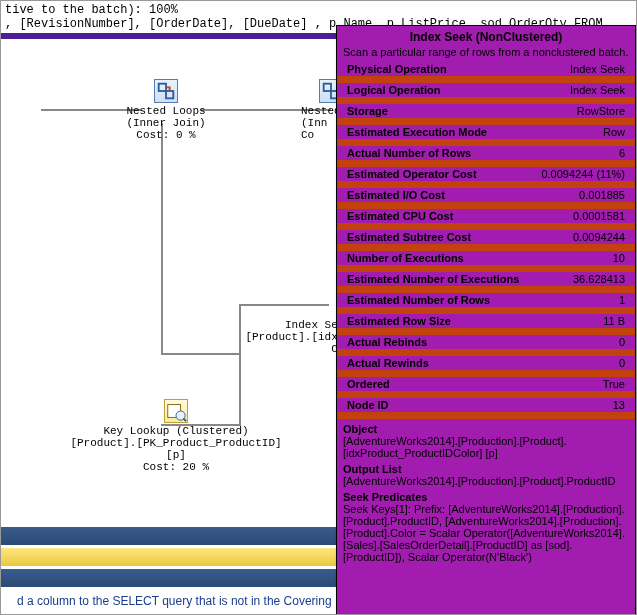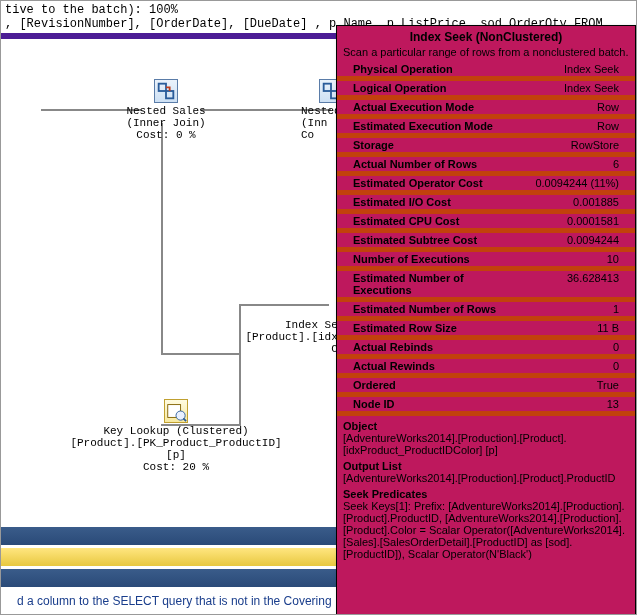--- a/index.html
+++ b/index.html
@@ -68,40 +68,40 @@
     font-family: Liberation Sans, sans-serif;
     font-size: 12px;
     white-space: nowrap;
   }
   .tooltip {
     position: absolute;
     top: 24px;
     right: 0;
     width: 300px;
     height: 590px;
-    background: #be185d;
+    background: #a21caf;
     border: 1px solid #000;
     box-shadow: 2px 2px 4px rgba(0,0,0,0.3);
     overflow: hidden;
     font-size: 11px;
     color: #000;
   }
   .tt-header {
     text-align: center;
     padding: 4px 6px 2px;
   }
   .tt-title { font-weight: bold; font-size: 12px; }
   .tt-desc { font-size: 11px; padding: 0 6px 4px; }
   .tt-table {
     width: 100%;
     border-collapse: collapse;
   }
   .tt-table td {
-    padding: 1px 16px;
-    border-bottom: 5px solid #c2410c;
+    padding: 1px 10px;
+    border-bottom: 7px solid #c2410c;
     vertical-align: top;
   }
   .tt-table td:first-child { font-weight: bold; }
   .tt-table td:last-child { text-align: right; white-space: nowrap; }
   .tt-section {
     padding: 4px 6px 0;
   }
   .tt-section .sec-label { font-weight: bold; }
   .tt-section .sec-body { word-wrap: break-word; }
 </style>
@@ -124,21 +124,21 @@
   <div class="conn" style="left:160px; top:385px; width:80px; height:2px;"></div>
 
   <div class="plan-node" style="left:115px; top:40px; width:100px;">
     <div class="plan-icon">
       <svg viewBox="0 0 24 24">
           <rect x="4" y="4" width="8" height="8" fill="none" stroke="#2a5c9a" stroke-width="2"></rect>
           <rect x="12" y="12" width="8" height="8" fill="none" stroke="#2a5c9a" stroke-width="2"></rect>
           <path d="M12 8 h4 v4" fill="none" stroke="#c04020" stroke-width="2"></path>
         </svg>
     </div>
-    <div>Nested Sales</div>
+    <div>Nested Loops</div>
     <div>(Inner Join)</div>
     <div>Cost: 0 %</div>
   </div>
 
   <div class="plan-node" style="left:300px; top:40px; width:60px; text-align:left;">
     <div class="plan-icon">
       <svg viewBox="0 0 24 24">
           <rect x="4" y="4" width="8" height="8" fill="none" stroke="#2a5c9a" stroke-width="2"></rect>
           <rect x="12" y="12" width="8" height="8" fill="none" stroke="#2a5c9a" stroke-width="2"></rect>
         </svg>
@@ -185,30 +185,26 @@
     <tbody id="tt-rows">
         <tr>
           <td>Physical Operation</td>
           <td>Index Seek</td>
         </tr>
         <tr>
           <td>Logical Operation</td>
           <td>Index Seek</td>
         </tr>
         <tr>
-          <td>Actual Execution Mode</td>
-          <td>Row</td>
+          <td>Storage</td>
+          <td>RowStore</td>
         </tr>
         <tr>
           <td>Estimated Execution Mode</td>
           <td>Row</td>
-        </tr>
-        <tr>
-          <td>Storage</td>
-          <td>RowStore</td>
         </tr>
         <tr>
           <td>Actual Number of Rows</td>
           <td>6</td>
         </tr>
         <tr>
           <td>Estimated Operator Cost</td>
           <td>0.0094244 (11%)</td>
         </tr>
         <tr>

